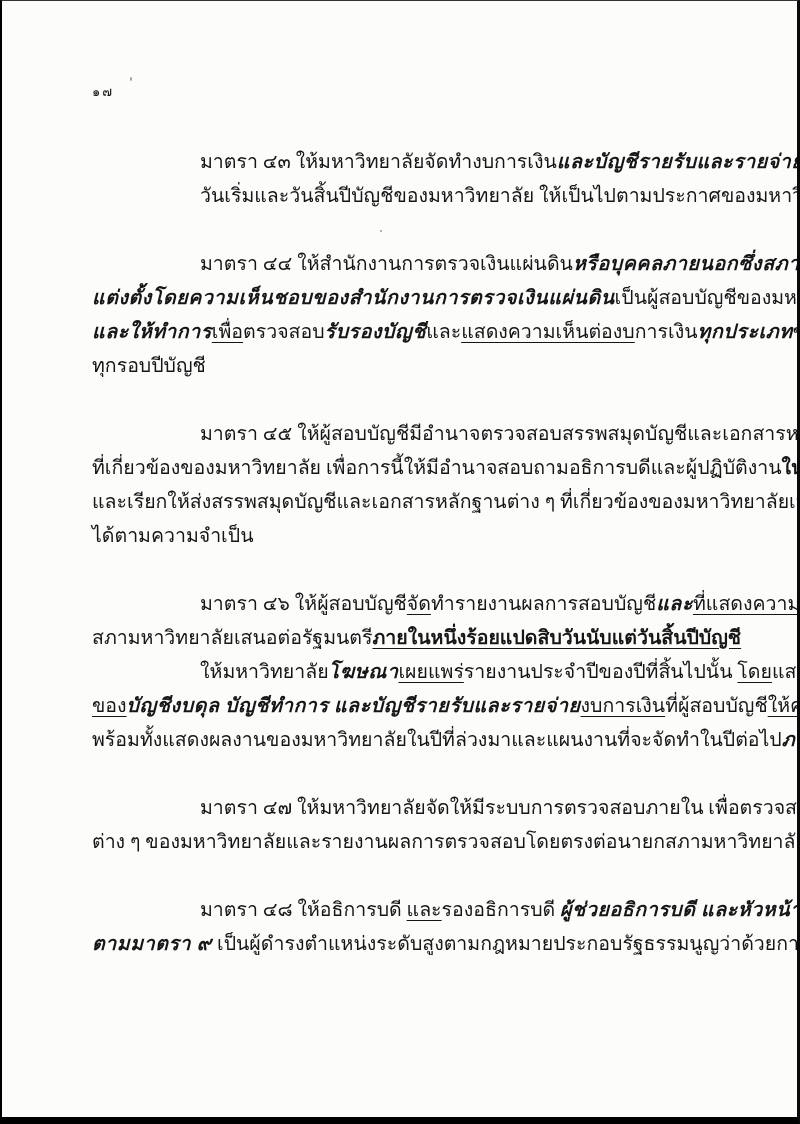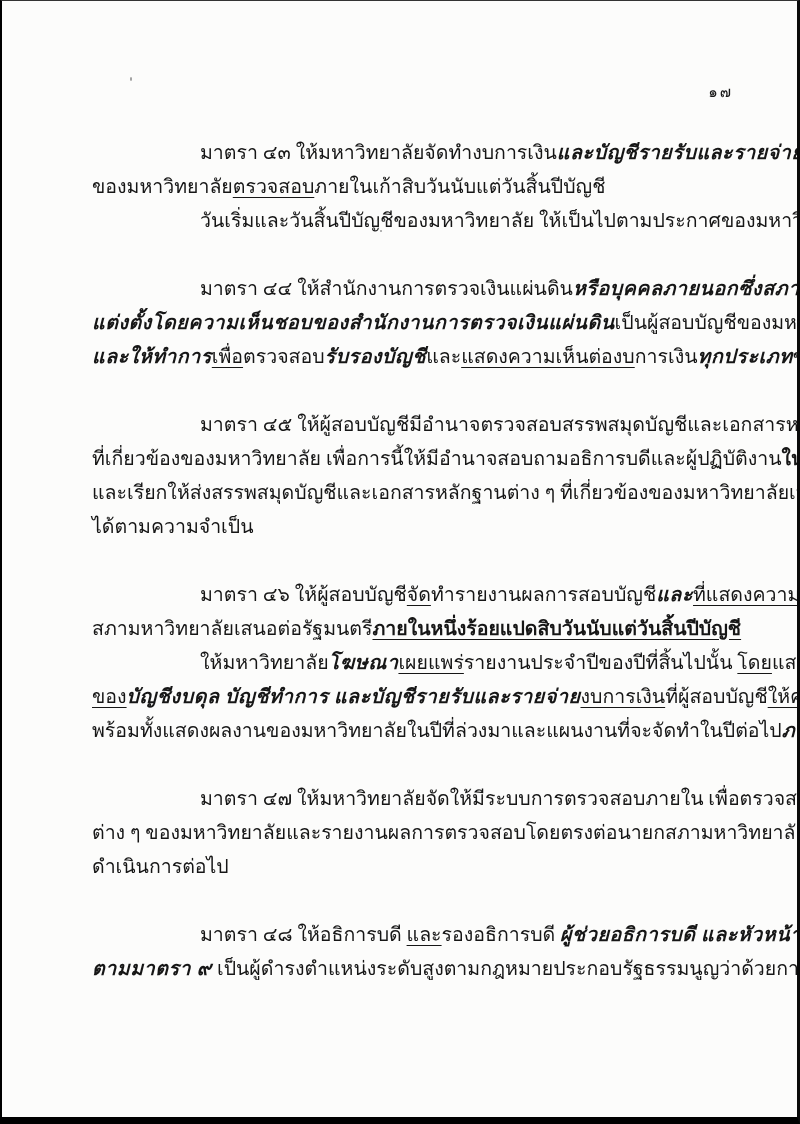--- a/index.html
+++ b/index.html
@@ -16,24 +16,24 @@
     border-left: 2px solid #000;
     border-right: 3px solid #0a0a0a;
     border-top: 1px solid #333;
     border-bottom: 7px solid #000;
     padding: 78px 64px 0 90px;
     font-family: "Liberation Serif", "DejaVu Serif", serif;
     color: #161616;
     overflow: hidden;
   }
   .page-number {
-    text-align: right;
-    font-size: 15px;
+    text-align: left;
+    font-size: 13px;
     line-height: 26px;
-    margin-bottom: 31px;
+    margin-bottom: 40px;
     letter-spacing: 2px;
   }
   .doc-body { }
   .line {
     font-size: 19.5px;
     line-height: 34px;
     height: 34px;
     white-space: nowrap;
     color: #161616;
   }
@@ -48,35 +48,34 @@
   
   .speck { position: absolute; background: #9a9a9a; border-radius: 50%; }
 </style>
 </head>
 <body>
 
 <div class="sheet">
   <div class="page-number">๑๗</div>
   <div class="doc-body">
       <div class="line indent"><span class="s-n">มาตรา ๔๓  ให้มหาวิทยาลัยจัดทำงบการเงิน</span><span class="s-bi">และบัญชีรายรับและรายจ่าย</span></div>
-      <div class="line"><span class="s-n">ของมหาวิทยาลัย</span><span class="s-u">ตรวจสอบ</span><span class="s-n">ภายในเก้าสิบวันนับแต่วันสิ้นปีบัญชี</span></div>
       <div class="line indent"><span class="s-n">วันเริ่มและวันสิ้นปีบัญชีของมหาวิทยาลัย  ให้เป็นไปตามประกาศของมหาวิทยาลัย</span></div>
       <div class="line indent gap"><span class="s-n">มาตรา ๔๔  ให้สำนักงานการตรวจเงินแผ่นดิน</span><span class="s-bi">หรือบุคคลภายนอกซึ่งสภามหาวิทยาลัย</span></div>
       <div class="line"><span class="s-bi">แต่งตั้งโดยความเห็นชอบของสำนักงานการตรวจเงินแผ่นดิน</span><span class="s-n">เป็นผู้สอบบัญชีของมหาวิทยาลัย</span></div>
       <div class="line"><span class="s-bi">และให้ทำการ</span><span class="s-u">เพื่อ</span><span class="s-n">ตรวจสอบ</span><span class="s-bi">รับรองบัญชี</span><span class="s-n">และ</span><span class="s-u">แสดงความเห็นต่องบ</span><span class="s-n">การเงิน</span><span class="s-bi">ทุกประเภท</span><span class="s-n">ของมหาวิทยาลัย</span></div>
+      <div class="line"><span class="s-n">ทุกรอบปีบัญชี</span></div>
       <div class="line indent gap"><span class="s-n">มาตรา ๔๕  ให้ผู้สอบบัญชีมีอำนาจตรวจสอบสรรพสมุดบัญชีและเอกสารหลักฐานต่าง ๆ</span></div>
       <div class="line"><span class="s-n">ที่เกี่ยวข้องของมหาวิทยาลัย  เพื่อการนี้ให้มีอำนาจสอบถามอธิการบดีและผู้ปฏิบัติงาน</span><span class="s-b">ใน</span></div>
       <div class="line"><span class="s-n">และเรียกให้ส่งสรรพสมุดบัญชีและเอกสารหลักฐานต่าง ๆ ที่เกี่ยวข้องของมหาวิทยาลัยเป็นการเพิ่มเติม</span></div>
       <div class="line"><span class="s-n">ได้ตามความจำเป็น</span></div>
       <div class="line indent gap"><span class="s-n">มาตรา ๔๖  ให้ผู้สอบบัญชี</span><span class="s-u">จัด</span><span class="s-n">ทำรายงานผลการสอบบัญชี</span><span class="s-bi">และ</span><span class="s-u">ที่แสดงความเห็นต่อ</span></div>
       <div class="line"><span class="s-n">สภามหาวิทยาลัยเสนอต่อรัฐมนตรี</span><span class="s-ub">ภายในหนึ่งร้อยแปดสิบวันนับแต่วันสิ้นปีบัญชี</span></div>
       <div class="line indent"><span class="s-n">ให้มหาวิทยาลัย</span><span class="s-bi">โฆษณา</span><span class="s-u">เผยแพร่</span><span class="s-n">รายงานประจำปีของปีที่สิ้นไปนั้น </span><span class="s-u">โดย</span><span class="s-n">แสดง</span></div>
       <div class="line"><span class="s-u">ของ</span><span class="s-bi">บัญชีงบดุล บัญชีทำการ และบัญชีรายรับและรายจ่าย</span><span class="s-u">งบการเงิน</span><span class="s-n">ที่ผู้สอบบัญชี</span><span class="s-u">ให้ความเห็น</span></div>
       <div class="line"><span class="s-n">พร้อมทั้งแสดงผลงานของมหาวิทยาลัยในปีที่ล่วงมาและแผนงานที่จะจัดทำในปีต่อไป</span><span class="s-bi">ภายในหนึ่งร้อย</span></div>
       <div class="line indent gap"><span class="s-n">มาตรา ๔๗  ให้มหาวิทยาลัยจัดให้มีระบบการตรวจสอบภายใน เพื่อตรวจสอบการดำเนินการ</span></div>
       <div class="line"><span class="s-n">ต่าง ๆ ของมหาวิทยาลัยและรายงานผลการตรวจสอบโดยตรงต่อนายกสภามหาวิทยาลัยเพื่อพิจารณา</span></div>
-      <div class="line"><span class="s-n">ดำเนินการต่อไป</span></div>
       <div class="line indent gap"><span class="s-n">มาตรา ๔๘  ให้อธิการบดี </span><span class="s-u">และ</span><span class="s-n">รองอธิการบดี </span><span class="s-bi">ผู้ช่วยอธิการบดี และหัวหน้าส่วนงาน</span></div>
       <div class="line"><span class="s-bi">ตามมาตรา ๙ </span><span class="s-n">เป็นผู้ดำรงตำแหน่งระดับสูงตามกฎหมายประกอบรัฐธรรมนูญว่าด้วยการป้องกัน</span></div>
     </div>
   <span class="speck" style="left:128px;top:76px;width:2px;height:4px;"></span>
   <span class="speck" style="left:378px;top:229px;width:2px;height:2px;"></span>
 </div>
 
 </body></html>

